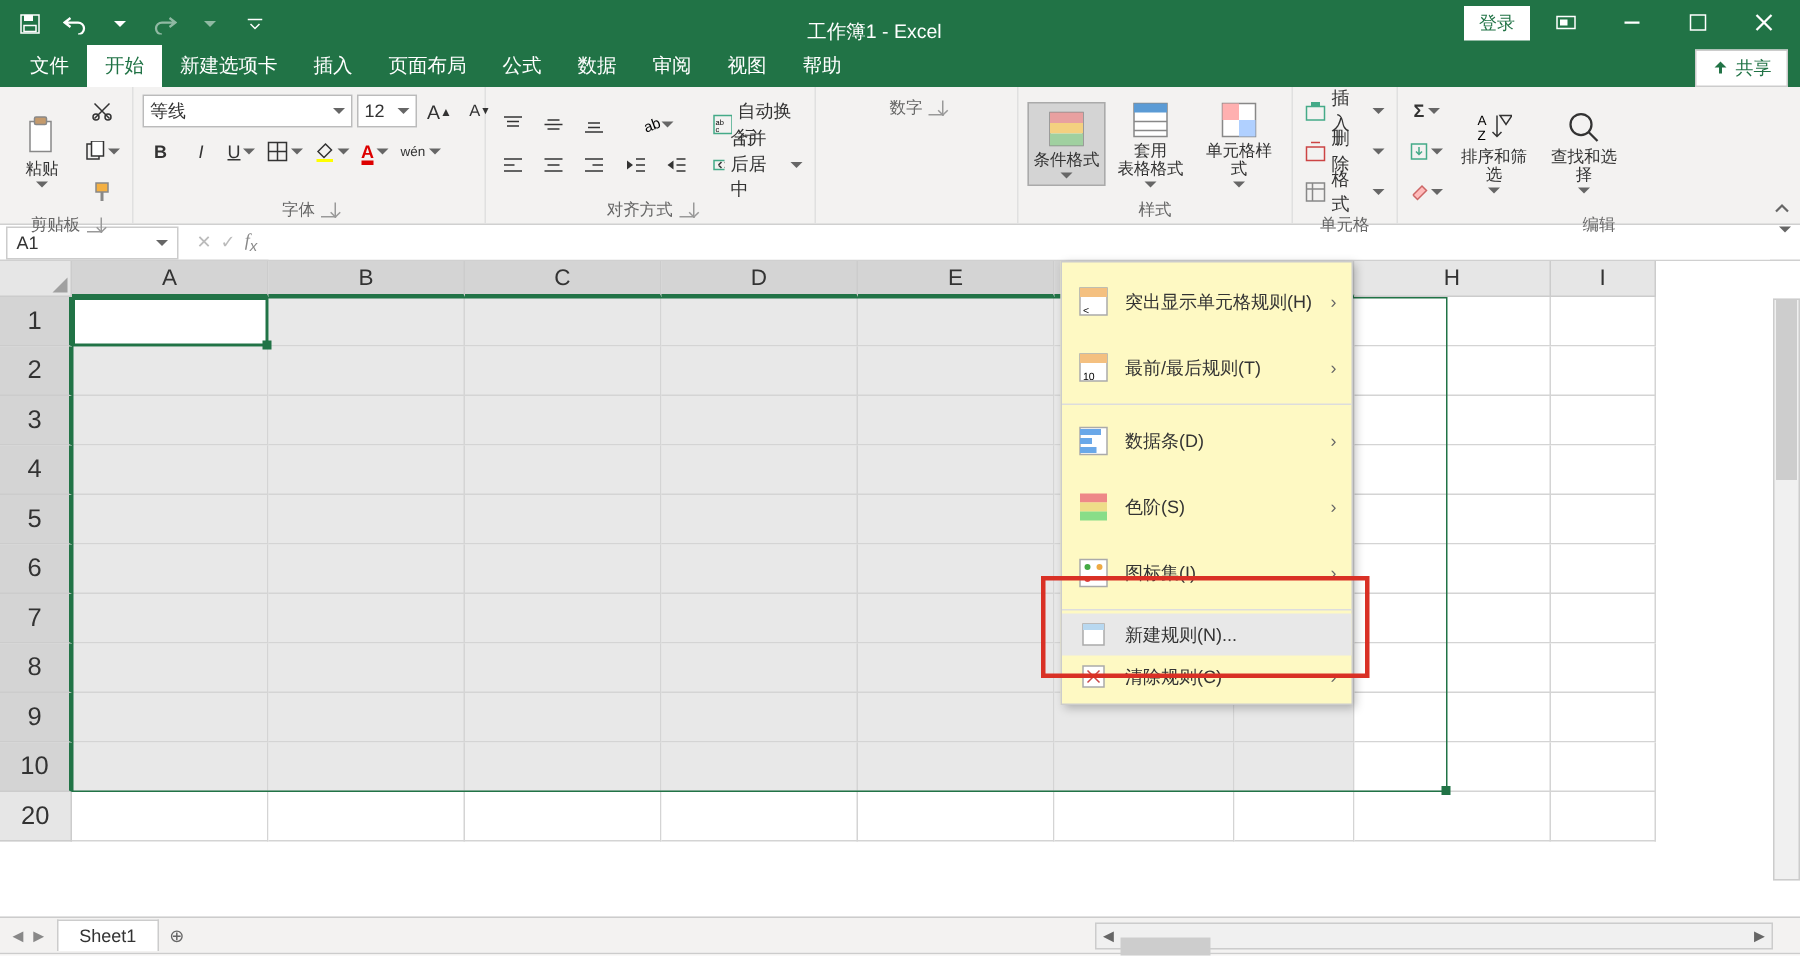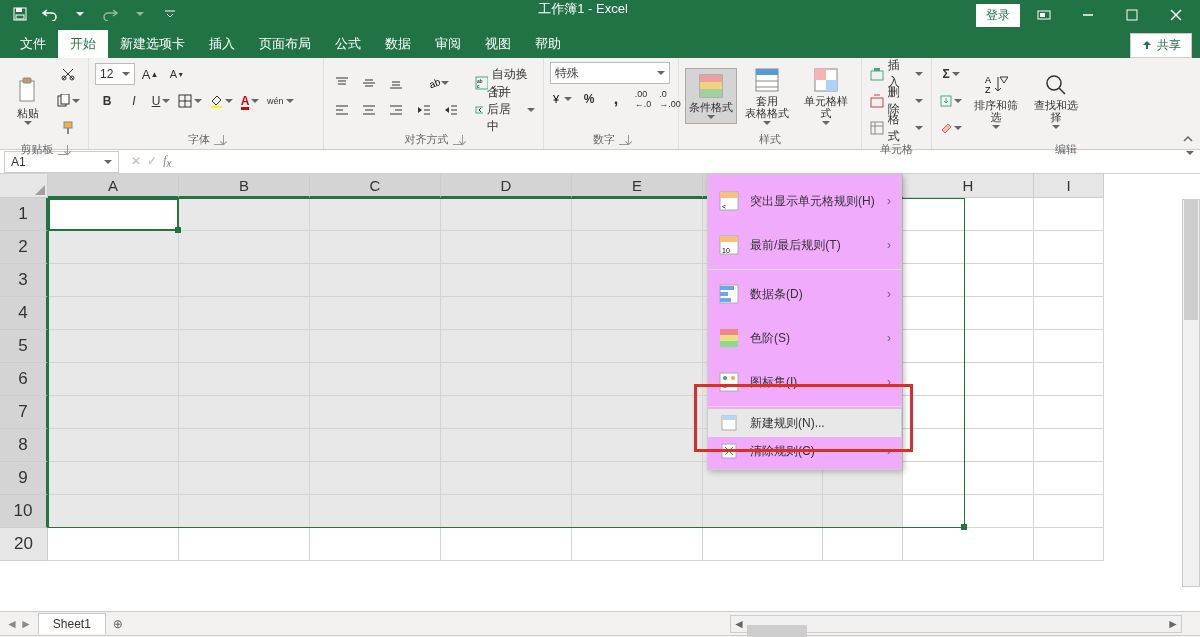--- a/index.html
+++ b/index.html
@@ -1,19 +1,19 @@
 <!DOCTYPE html>
 <html><head>
 <meta charset="utf-8">
 <style>
 * { box-sizing: border-box; margin: 0; padding: 0; font-family: "Microsoft YaHei", "Segoe UI", sans-serif; }
 body { width: 1200px; height: 637px; overflow: hidden; background: #fff; font-size: 12px; color: #333; }
 
 
-.titlebar { height: 30px; background: #217346; display: flex; align-items: flex-start; color: #fff; }
+.titlebar { height: 30px; background: #217346; display: flex; align-items: flex-end; color: #fff; }
 .qat { display: flex; align-items: center; padding: 0 6px; gap: 2px; }
 .qat-btn { width: 28px; height: 28px; display: flex; align-items: center; justify-content: center; cursor: pointer; }
 .title-center { flex: 1; display: flex; align-items: center; justify-content: center; gap: 20px; }
 .doc-title { font-size: 13px; white-space: nowrap; }
 .search-box { width: 320px; height: 24px; background: #0d5c38; border: 1px solid #3b8a65; display: flex; align-items: center; padding: 0 8px; gap: 6px; color: #cde; }
 .title-right { display: flex; align-items: center; gap: 4px; padding-right: 4px; }
 .login-btn { background: #fff; color: #217346; padding: 3px 10px; font-size: 12px; }
 .win-btn { width: 40px; height: 30px; display: flex; align-items: center; justify-content: center; cursor: pointer; }
 
 
@@ -58,21 +58,21 @@
 .rowhdr { width:48px; background:#e6e6e6; border-right:1px solid #ccc; border-bottom:1px solid #ccc; display:flex;align-items:center;justify-content:center; font-size:17px;}
 .rowhdr.sel-row { background:#d4d4d4; border-right:2px solid #217346;}
 .cell { width:131px; border-right:1px solid #d4d4d4; border-bottom:1px solid #d4d4d4; background:#fff;}
 .cell.selrange { background:#e8e8e8;}
 .active-cell { position:absolute; left:48px; top:24px; width:131px; height:33px; border:2px solid #217346; background:#fff; pointer-events:none;}
 .active-cell::after{content:"";position:absolute;right:-4px;bottom:-4px;width:6px;height:6px;background:#217346;}
 .sel-border { position:absolute; left:48px; top:24px; width:917px; height:330px; border:1px solid #217346; pointer-events:none;}
 .sel-border::after{content:"";position:absolute;right:-3px;bottom:-3px;width:6px;height:6px;background:#217346;}
 
 
-.ctx-menu { position:absolute; left:707px; top:0px; width:195px; background:#f0abfc; border:1px solid #ccc; box-shadow:2px 2px 6px rgba(0,0,0,.25); z-index:50; padding:4px 0;}
+.ctx-menu { position:absolute; left:707px; top:0px; width:195px; background:#fef9c3; border:1px solid #ccc; box-shadow:2px 2px 6px rgba(0,0,0,.25); z-index:50; padding:4px 0;}
 .ctx-item { height:44px; display:flex; align-items:center; padding:0 10px; gap:10px; cursor:pointer; position:relative;}
 .ctx-item.small { height:28px;}
 .ctx-item.hovered { background:#e8e8e8;}
 .ctx-icon { width:22px; height:22px; display:flex;align-items:center;justify-content:center;}
 .ctx-label { flex:1; font-size:12px;}
 .ctx-arrow { color:#666; font-size:12px;}
 .ctx-sep { height:1px; background:#ddd; margin:2px 0;}
 .highlight-box { position:absolute; left:694px; top:210px; width:219px; height:68px; border:3px solid #d93025; z-index:60; pointer-events:none;}
 
 
@@ -212,20 +212,24 @@
     </div>
     <div class="group-label">
         <span>剪贴板</span>
         <span class="dlauncher"></span>
       </div>
   </div>
 
   <div class="group" style="width:235px">
     <div class="group-body col" style="align-items:flex-start">
       <div class="row">
+        <div class="sel" style="width:140px">
+            <span>等线</span>
+            <span class="caret" style="margin-left:auto"></span>
+          </div>
         <div class="sel" style="width:40px">
             <span>12</span>
             <span class="caret" style="margin-left:auto"></span>
           </div>
         <div class="rbtn" style="font-size:13px">A<sup style="font-size:8px">▲</sup></div>
         <div class="rbtn" style="font-size:11px">A<sup style="font-size:7px">▼</sup></div>
       </div>
       <div class="row">
         <div class="rbtn">
             <b>B</b>
@@ -363,46 +367,20 @@
           </div>
       </div>
     </div>
     <div class="group-label">
         <span>对齐方式</span>
         <span class="dlauncher"></span>
       </div>
   </div>
 
   <div class="group" style="width:135px">
-    <div class="group-body col" style="align-items:stretch">
-      <div class="sel" style="width:120px">
-          <span>特殊</span>
-          <span class="caret" style="margin-left:auto"></span>
-        </div>
-      <div class="row">
-        <div class="rbtn">
-            <svg width="14" height="14">
-              <text x="1" y="11" font-size="11">¥</text>
-            </svg>
-            <span class="caret"></span>
-          </div>
-        <div class="rbtn">
-            <b>%</b>
-          </div>
-        <div class="rbtn">
-            <b style="font-size:16px">,</b>
-          </div>
-        <div class="rbtn">
-            <span style="font-size:9px">.00<br>←.0</span>
-          </div>
-        <div class="rbtn">
-            <span style="font-size:9px">.0<br>→.00</span>
-          </div>
-      </div>
-    </div>
     <div class="group-label">
         <span>数字</span>
         <span class="dlauncher"></span>
       </div>
   </div>
 
   <div class="group">
     <div class="group-body">
       <div class="big-btn active" style="width:52px">
         <svg width="26" height="26">

